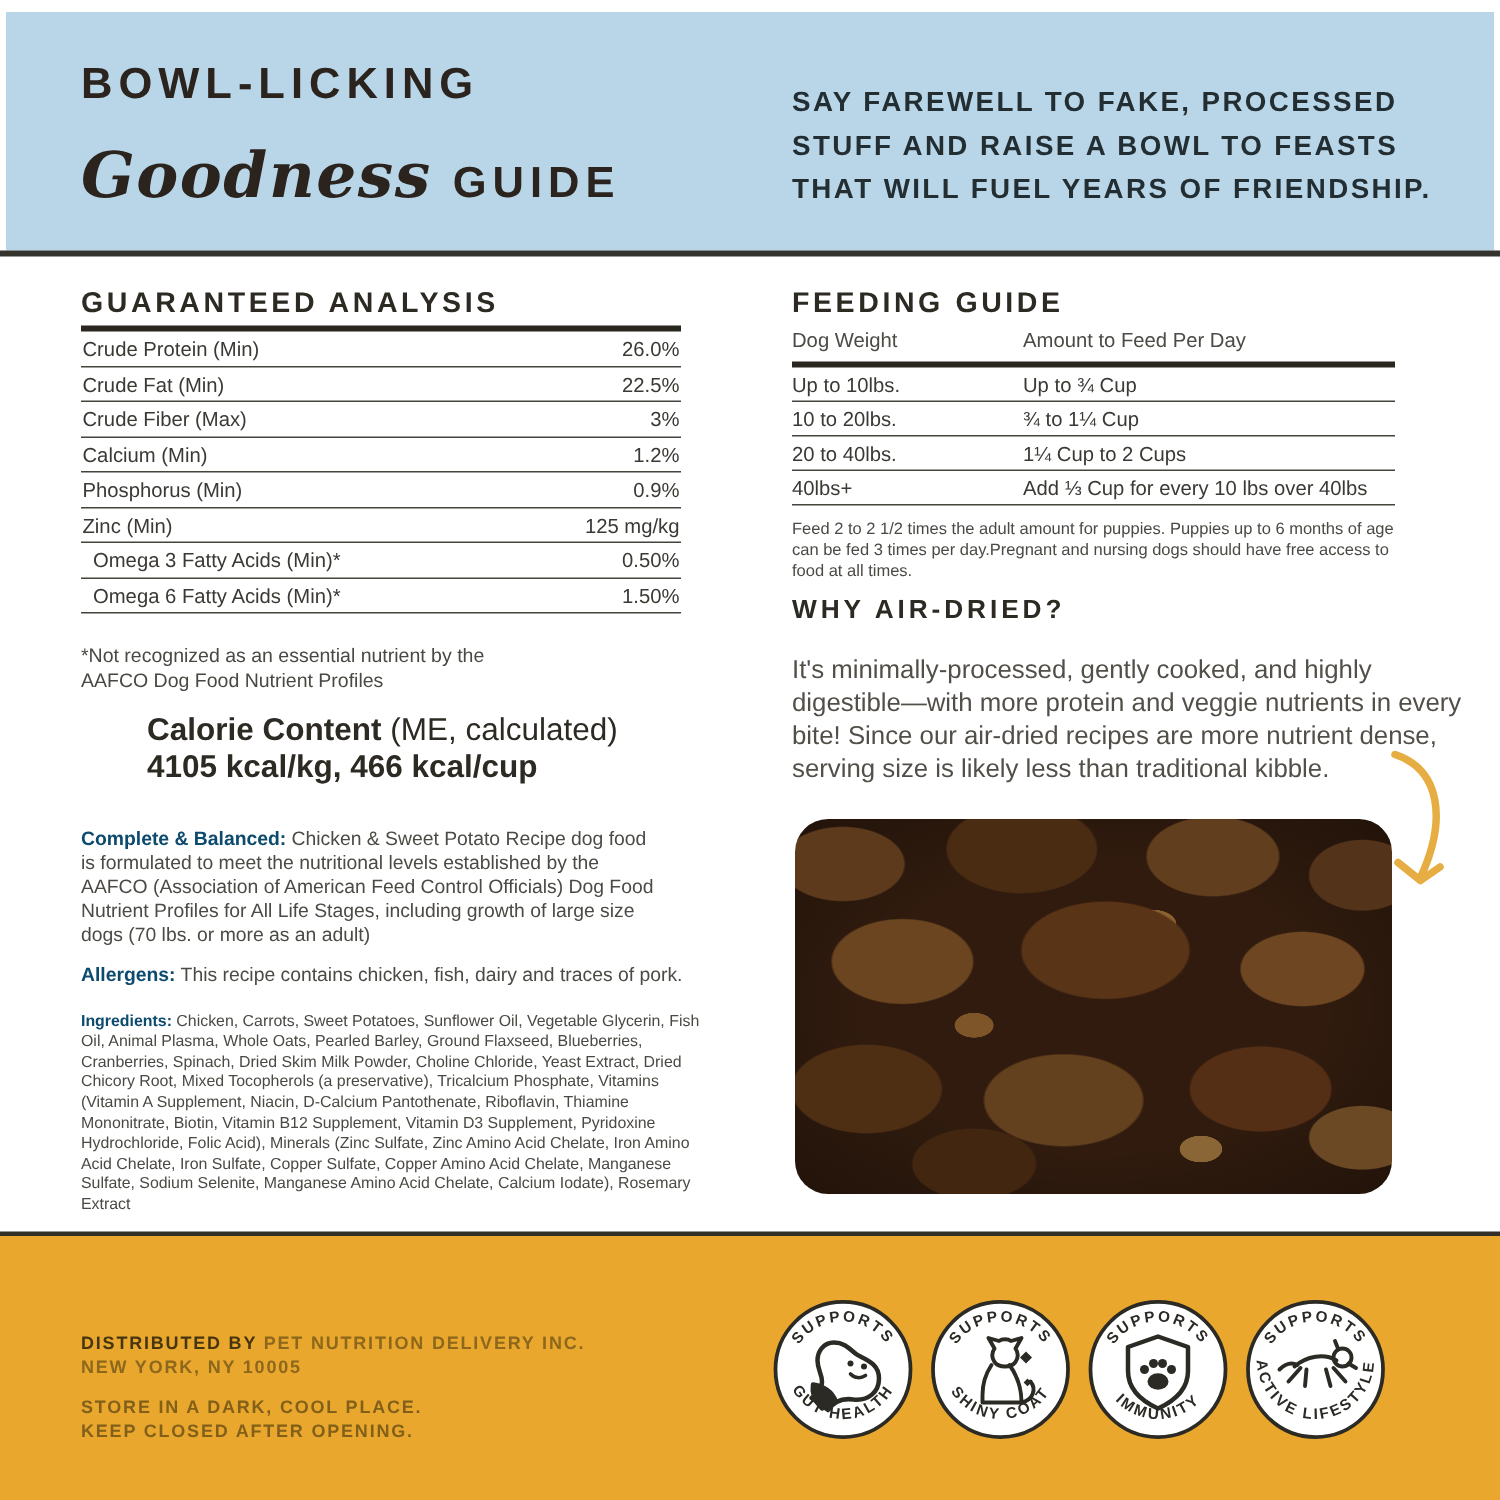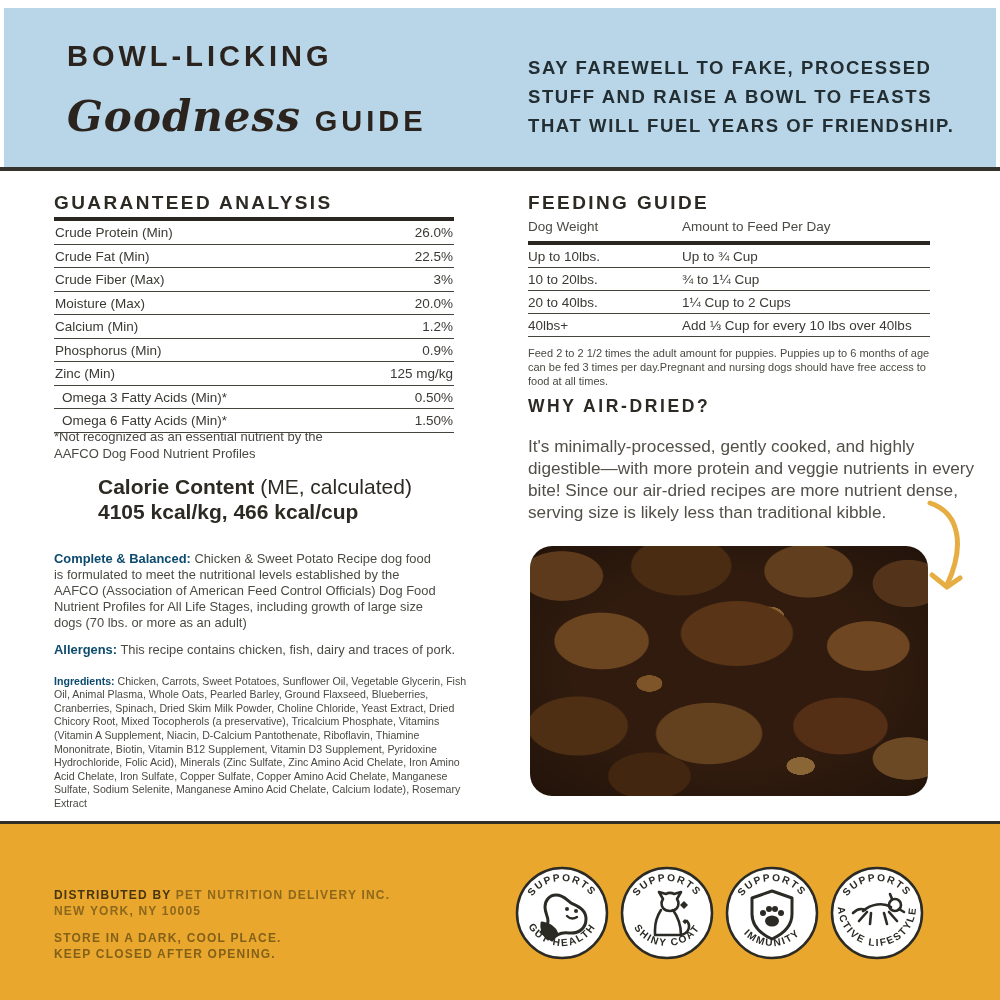--- a/index.html
+++ b/index.html
@@ -1,21 +1,21 @@
 <!DOCTYPE html>
 <html><head>
 <meta charset="utf-8">
 <style>
   html,body{margin:0;padding:0;background:#ffffff;}
   .page{position:relative;width:1000px;height:1000px;background:#ffffff;overflow:hidden;
         font-family:"Liberation Sans",sans-serif;color:#3b3934;}
 
   
   .hdr{position:absolute;left:4px;right:4px;top:8px;height:159px;background:#b9d6e8;}
-  .hdr-left{position:absolute;left:63px;top:32px;color:#2b241e;}
+  .hdr-left{position:absolute;left:50px;top:32px;color:#2b241e;}
   .t1{font-size:29px;font-weight:bold;letter-spacing:4px;}
   .t2{display:flex;align-items:baseline;gap:14px;margin-top:19px;}
   .script{font-family:"DejaVu Serif",serif;font-style:italic;font-weight:bold;font-size:42px;
           letter-spacing:1px;color:#2b241e;}
   .awaits{font-size:29px;font-weight:bold;letter-spacing:4px;color:#2b241e;}
   .hdr-right{position:absolute;left:524px;top:45px;color:#232e33;font-size:18.5px;
              font-weight:bold;letter-spacing:1.6px;line-height:29px;}
   .rule{position:absolute;left:0;right:0;background:#35332d;}
   .rule-top{top:167px;height:4px;}
   .rule-bottom{top:821px;height:3px;background:#322f29;}
@@ -113,24 +113,20 @@
       </div>
     <div class="ga-row">
         <span class="ga-label">Crude Fat (Min)</span>
         <span class="ga-value">22.5%</span>
       </div>
     <div class="ga-row">
         <span class="ga-label">Crude Fiber (Max)</span>
         <span class="ga-value">3%</span>
       </div>
     <div class="ga-row">
-        <span class="ga-label">Moisture (Max)</span>
-        <span class="ga-value">20.0%</span>
-      </div>
-    <div class="ga-row">
         <span class="ga-label">Calcium (Min)</span>
         <span class="ga-value">1.2%</span>
       </div>
     <div class="ga-row">
         <span class="ga-label">Phosphorus (Min)</span>
         <span class="ga-value">0.9%</span>
       </div>
     <div class="ga-row">
         <span class="ga-label">Zinc (Min)</span>
         <span class="ga-value">125 mg/kg</span>

